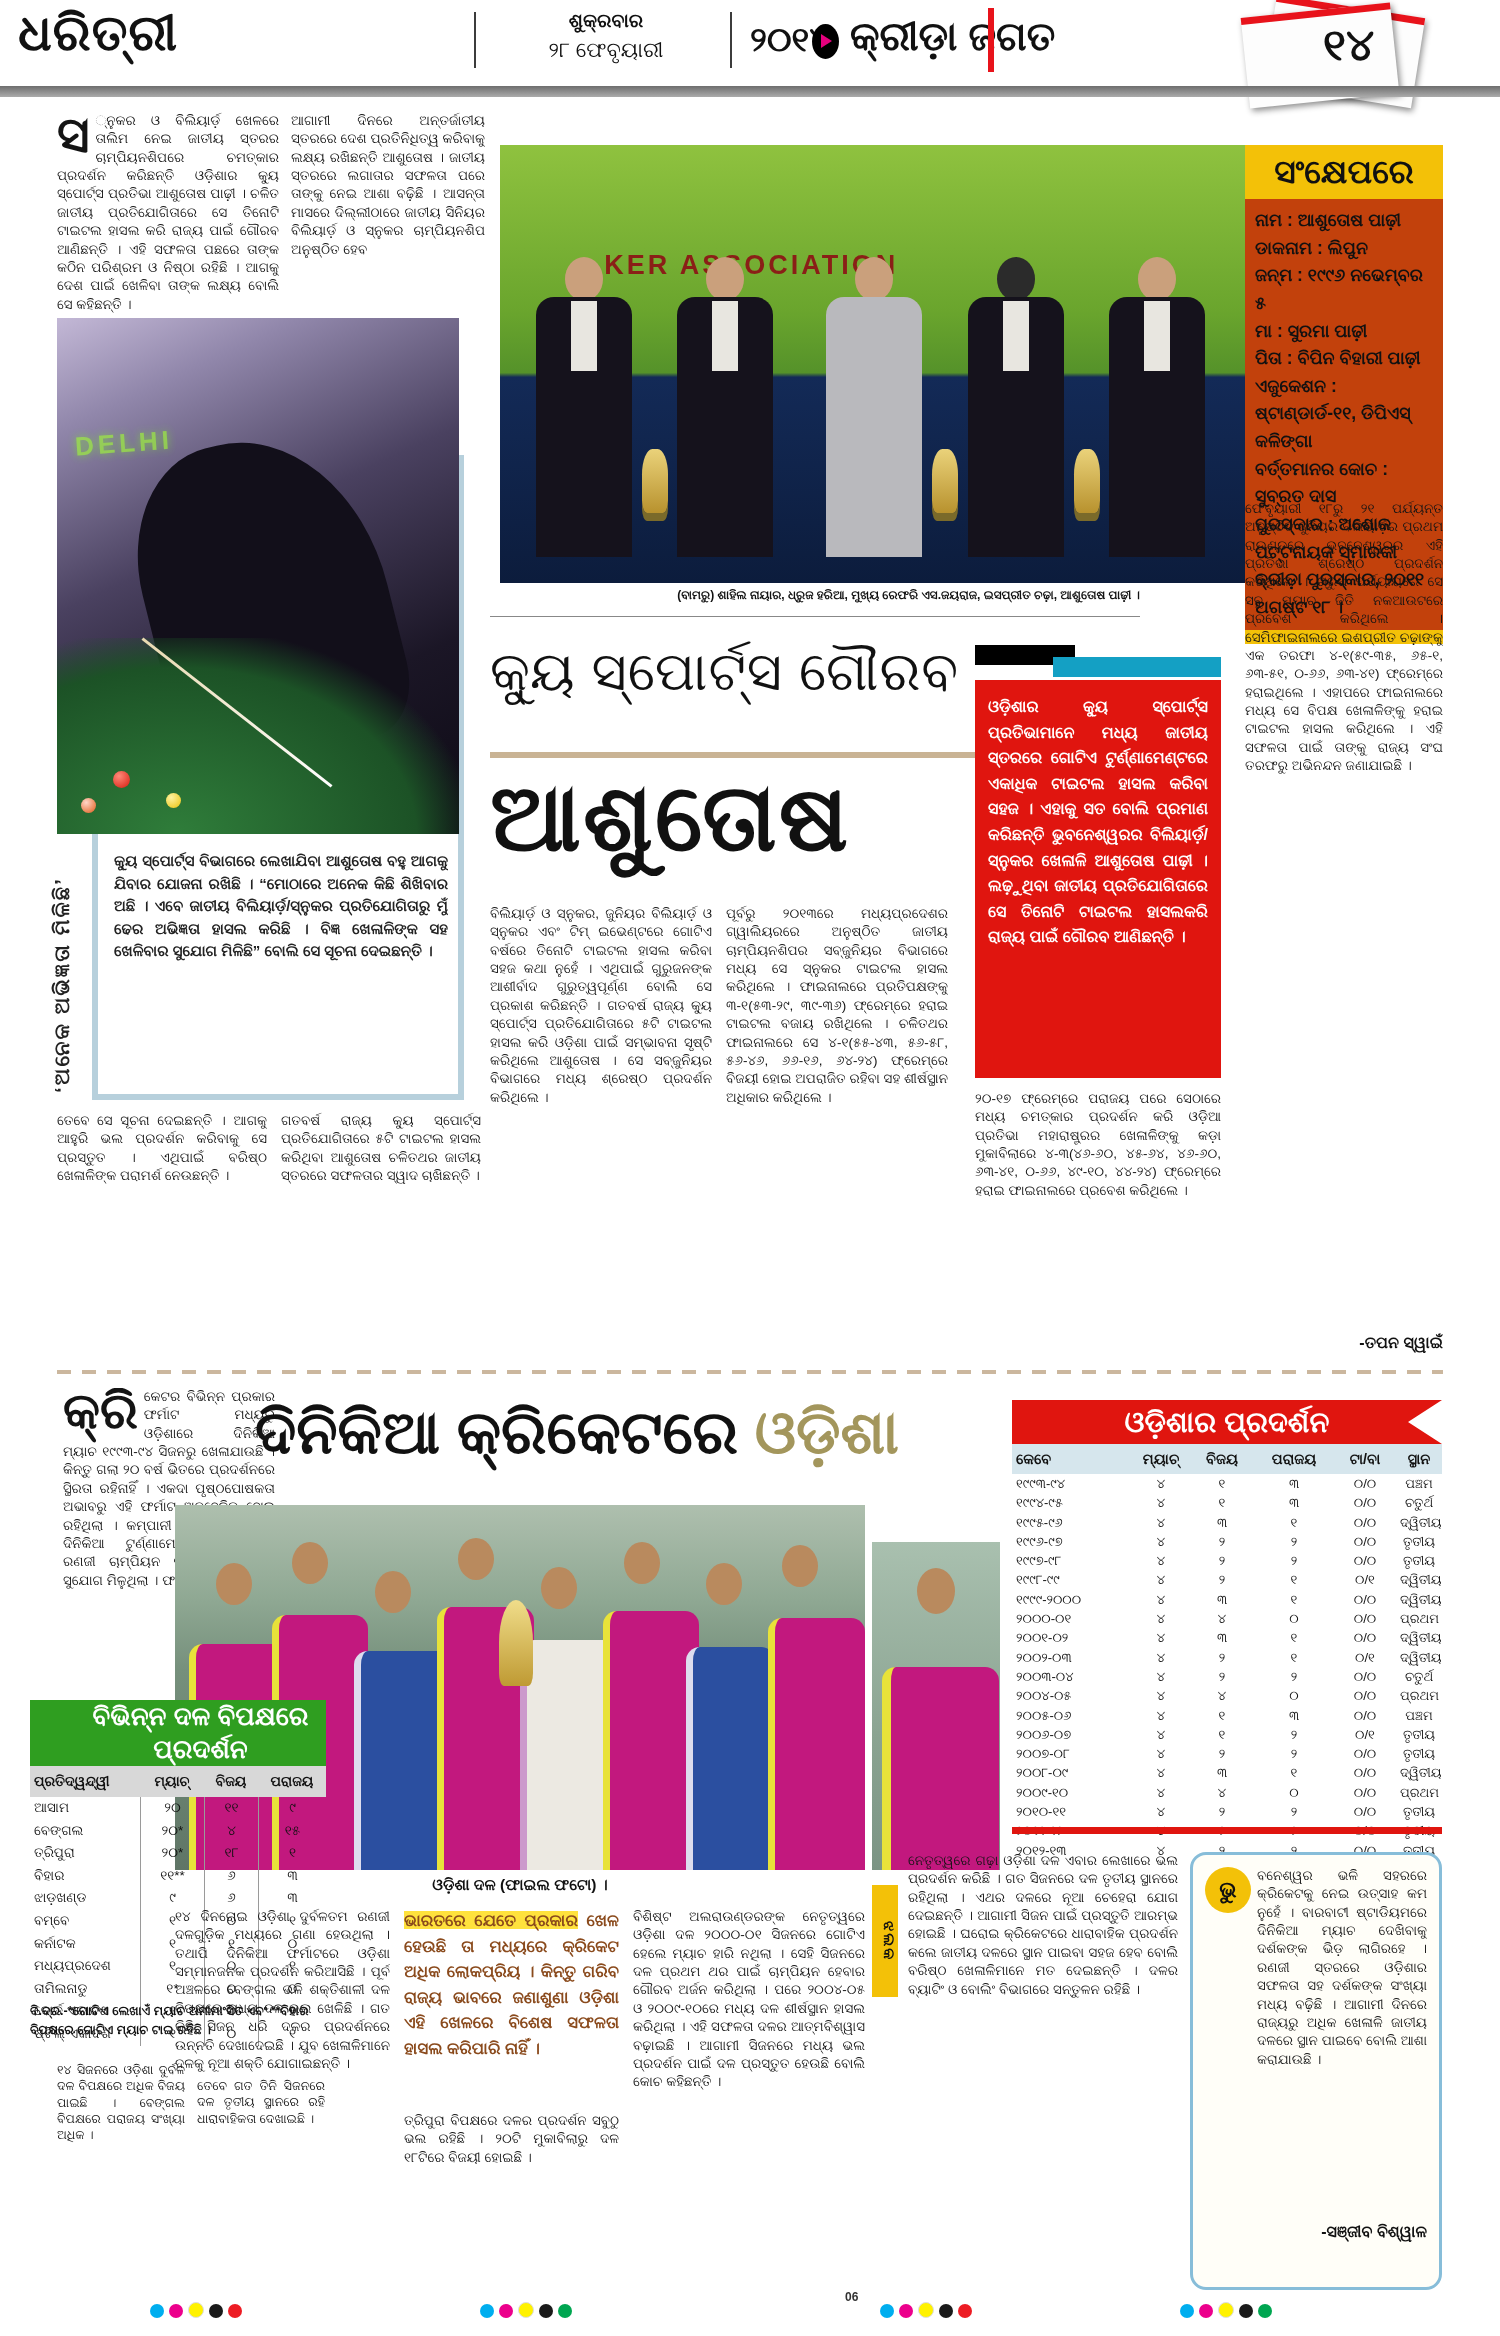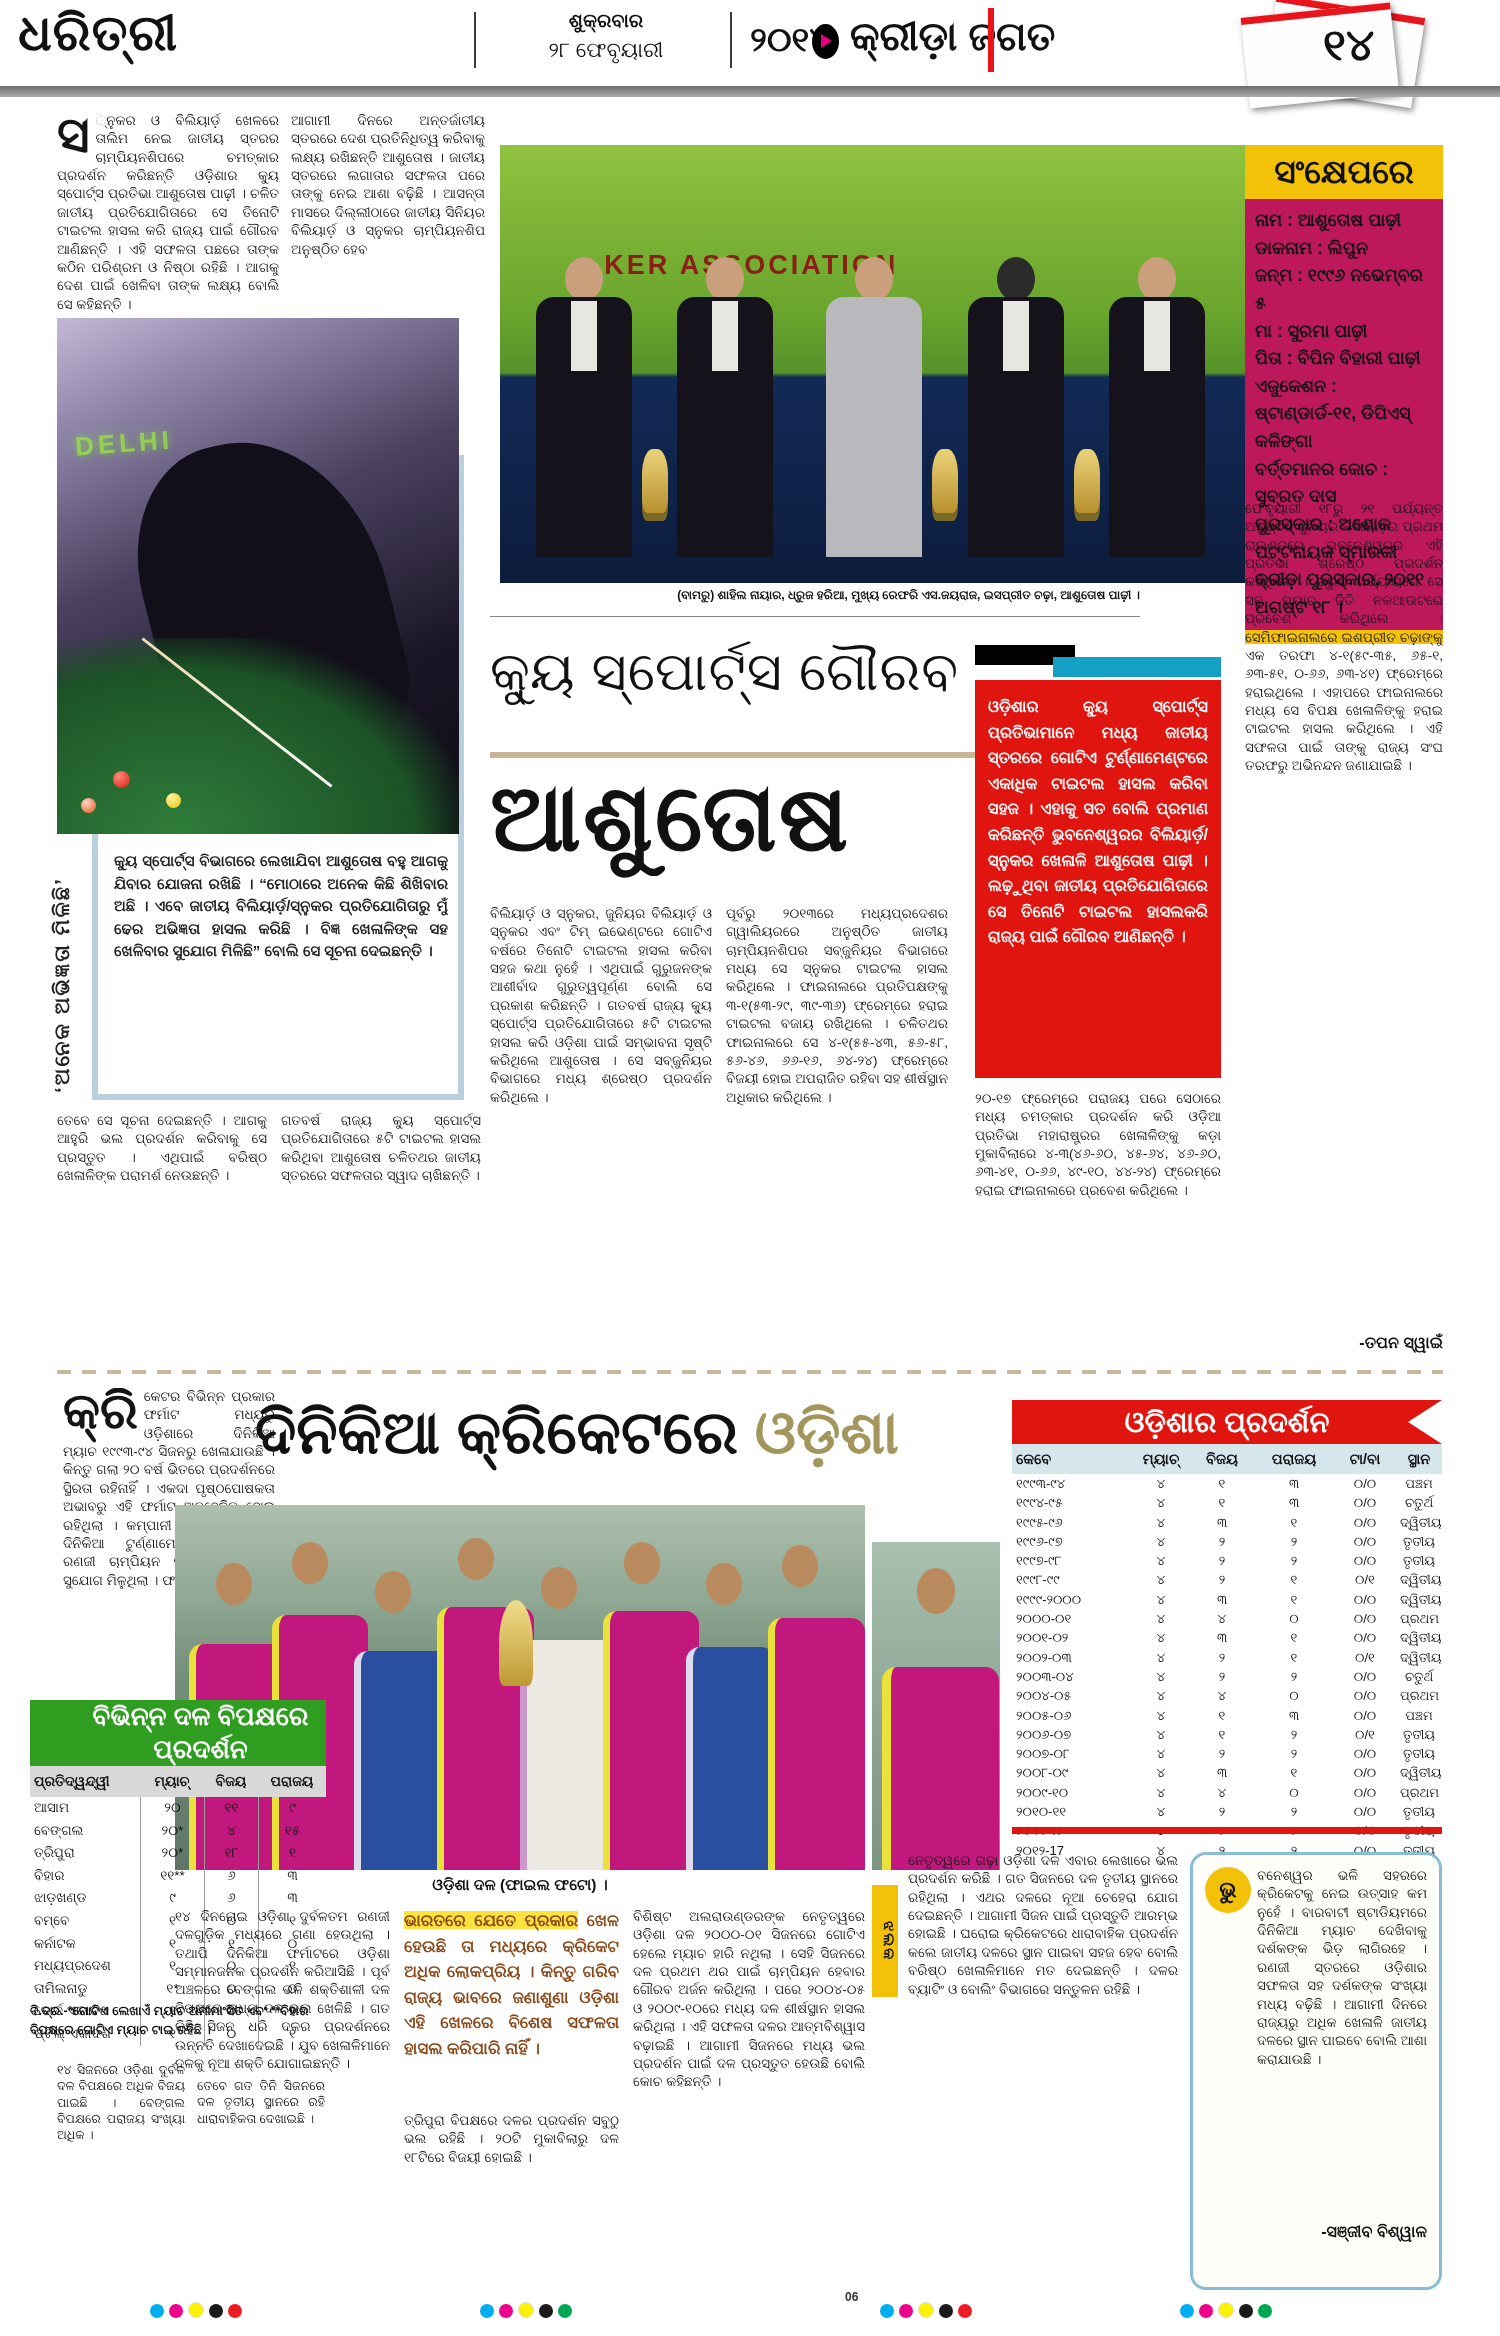--- a/index.html
+++ b/index.html
@@ -17,21 +17,21 @@
   .bullet{width:27px;height:35px;background:#000;border-radius:50%;}
   .bullet:before{content:"";position:absolute;left:9px;top:10px;border-left:11px solid #e6007e;border-top:7px solid transparent;border-bottom:7px solid transparent;}
   .grayrule{background:linear-gradient(#6e6e6e,#ababab);}
   .flagcard{position:absolute;background:#fdfdfd;border-top:7px solid #e8131b;box-shadow:2px 3px 6px rgba(0,0,0,.45);}
   .flagnum{font-size:44px;font-weight:800;margin-left:36px;}
   .kicker{font-size:54px;font-weight:400;letter-spacing:1px;}
   .headline1{font-size:94px;font-weight:800;letter-spacing:2px;}
   .caption{font-size:12px;font-weight:bold;}
   .tanrule{background:#c9b394;}
   .redbox{background:#e0150f;color:#fff;font-weight:bold;font-size:16px;line-height:1.6;text-align:justify;padding:14px 13px;box-sizing:border-box;}
-  .brief{background:#be185d;box-sizing:border-box;}
+  .brief{background:#c2410c;box-sizing:border-box;}
   .brief-title{background:#f3c108;text-align:center;font-size:33px;font-weight:800;line-height:54px;}
   .brief-line{font-size:17.5px;font-weight:bold;line-height:1.58;padding:0 10px;}
   .brief-bar{background:#f3c108;height:14px;}
   .byline{font-weight:bold;font-size:16px;text-align:right;}
   .dashes{background:repeating-linear-gradient(90deg,#cbb79e 0 14px,transparent 14px 25px);}
   .headline2{font-size:60px;font-weight:800;text-align:center;white-space:nowrap;}
   .accent{color:#a3965c;}
   .vlabel{writing-mode:vertical-rl;transform:rotate(180deg);font-weight:800;font-size:21px;color:#222;letter-spacing:2px;}
   .quote-frame{border:6px solid #b7d0dc;box-sizing:border-box;}
   .quote-text{font-weight:bold;font-size:15px;line-height:1.5;text-align:justify;color:#222;}
@@ -464,21 +464,21 @@
       </div>
       <div class="t-row">
         <span class="t-cell">୨୦୧୧-୧୨</span>
         <span class="t-cell">୪</span>
         <span class="t-cell">୨</span>
         <span class="t-cell">୨</span>
         <span class="t-cell">୦/୦</span>
         <span class="t-cell">ତୃତୀୟ</span>
       </div>
       <div class="t-row">
-        <span class="t-cell">୨୦୧୨-17</span>
+        <span class="t-cell">୨୦୧୨-୧୩</span>
         <span class="t-cell">୪</span>
         <span class="t-cell">୨</span>
         <span class="t-cell">୨</span>
         <span class="t-cell">୦/୦</span>
         <span class="t-cell">ତୃତୀୟ</span>
       </div>
     </div>
 </div>
 <div class="abs redrule" style="left:1012px;top:1827px;width:430px;height:7px;"></div>
 

